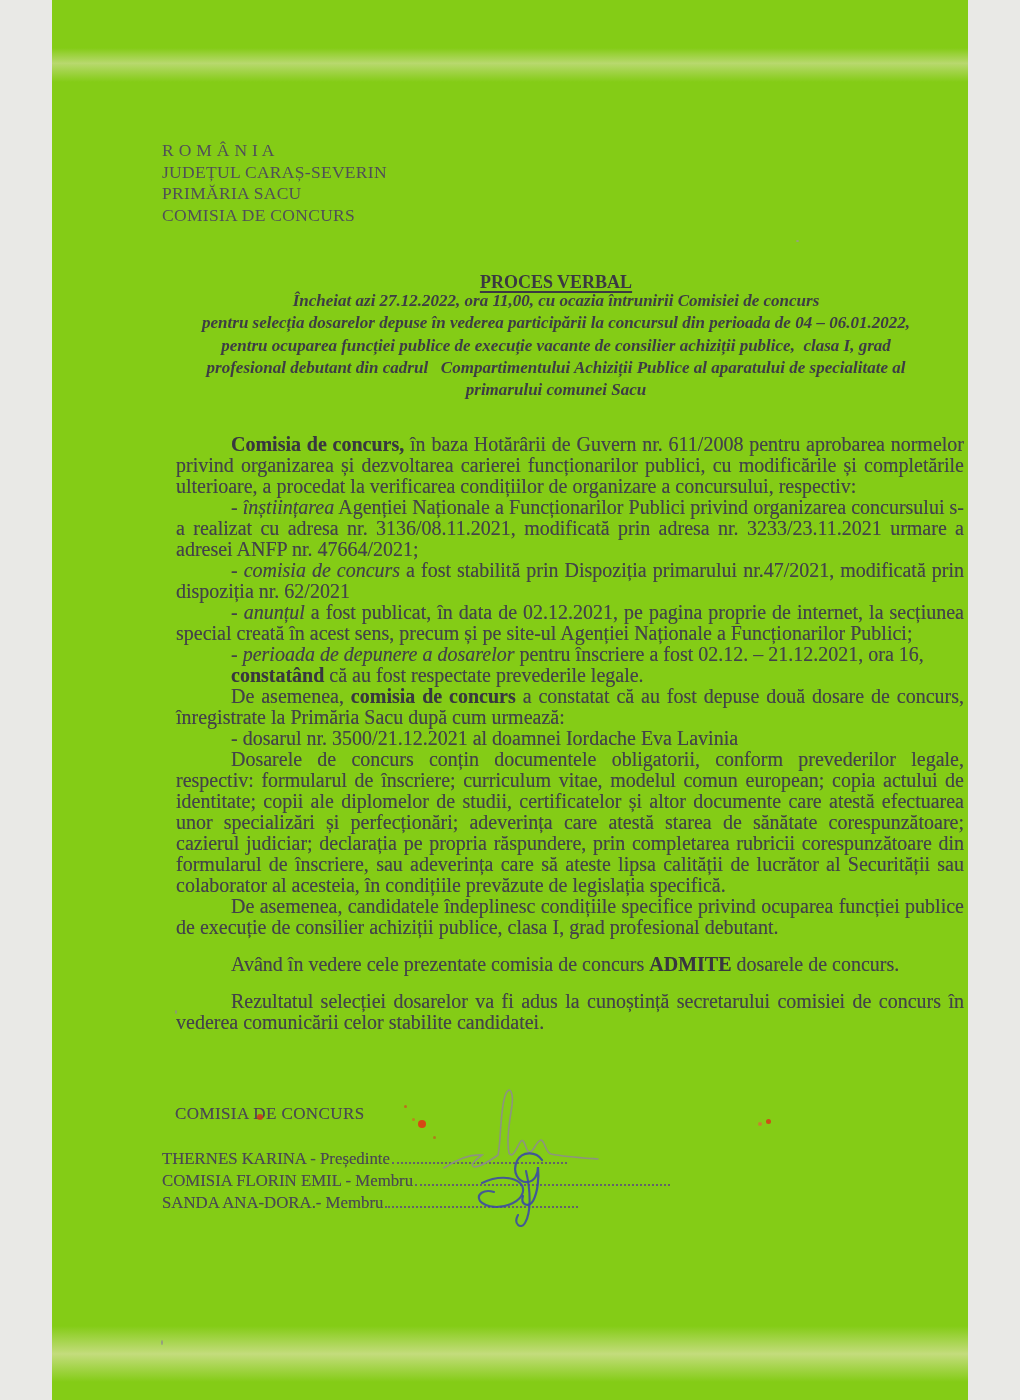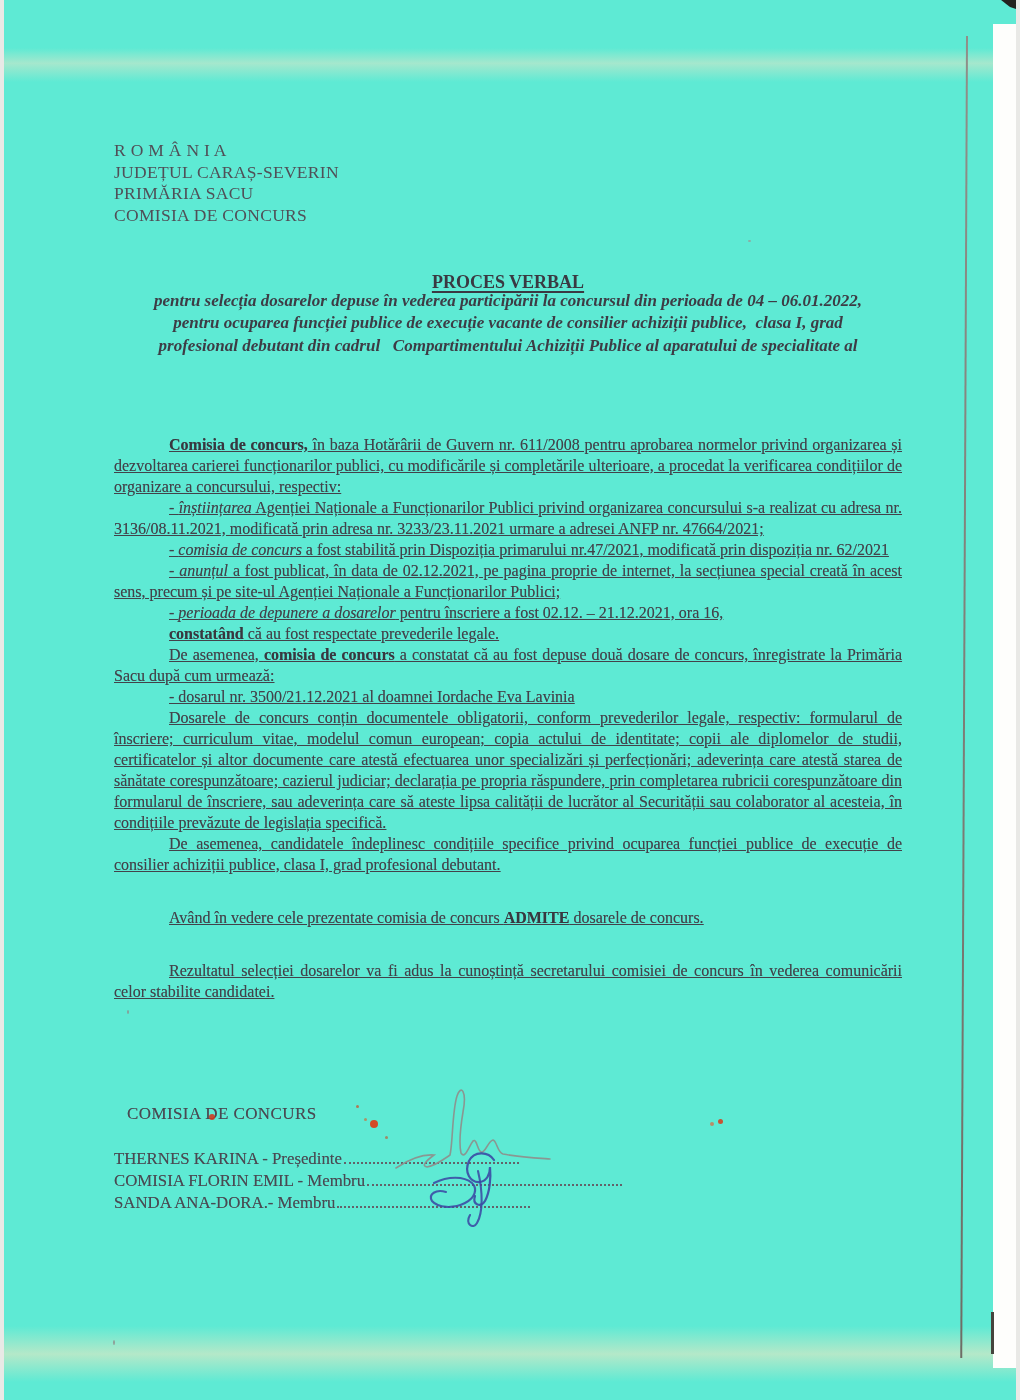--- a/index.html
+++ b/index.html
@@ -1,18 +1,18 @@
 <!DOCTYPE html>
 <html><head>
 <meta charset="utf-8">
 <style>
   html,body{margin:0;padding:0;background:#e9e9e6;}
   .page{
-    position:relative;width:1012px;height:1400px;margin:0 auto;
-    background:#5eead4;overflow:hidden;
+    position:relative;width:916px;height:1400px;margin:0 auto;
+    background:#84cc16;overflow:hidden;
     font-family:"Liberation Serif","DejaVu Serif",serif;
     color:#43424a;
   }
   
   .band-top{position:absolute;left:0;top:48px;width:100%;height:34px;
     background:linear-gradient(180deg,rgba(236,229,198,0) 0%,rgba(236,229,198,0.5) 45%,rgba(236,229,198,0) 100%);}
   .band-bottom{position:absolute;left:0;top:1326px;width:100%;height:56px;
     background:linear-gradient(180deg,rgba(238,231,193,0) 0%,rgba(238,231,193,0.6) 50%,rgba(238,231,193,0) 100%);}
   .edge-strip{position:absolute;left:989px;top:24px;width:31px;height:1344px;background:#fefefc;}
   .edge-line{position:absolute;left:962px;top:36px;width:2px;height:1322px;
@@ -28,24 +28,24 @@
 
   
   .title{position:absolute;left:110px;top:272px;width:788px;text-align:center;
     font-size:18px;font-weight:bold;color:#3a3942;}
   .title .u{text-decoration:underline;text-decoration-thickness:1.5px;text-underline-offset:3px;}
   .subtitle{position:absolute;left:96px;top:290px;width:816px;text-align:center;
     font-weight:bold;font-style:italic;font-size:17px;line-height:22.3px;color:#3d3c45;}
   .subtitle .line{white-space:pre-wrap;}
 
   
-  .docbody{position:absolute;left:110px;top:434px;width:788px;
-    font-size:16px;line-height:21px;text-align:justify;text-shadow:0 0 .4px rgba(67,66,74,.5);text-decoration:underline;}
+  .docbody{position:absolute;left:124px;top:434px;width:788px;
+    font-size:20px;line-height:21px;text-align:justify;text-shadow:0 0 .4px rgba(67,66,74,.5);}
   .para{margin:0;text-indent:55px;}
-  .sp-before{margin-top:32px;}
+  .sp-before{margin-top:16px;}
   .run-b{font-weight:bold;color:#38373f;}
   .run-i{font-style:italic;}
 
   
   .sig{position:absolute;left:110px;top:1104px;font-size:16.8px;color:#4a4952;
     text-shadow:0 0 .4px rgba(74,73,82,.5);}
   .sig-heading{padding-left:13px;font-size:17px;letter-spacing:0.4px;}
   .sig-rows{margin-top:24px;line-height:22px;}
   .sig-row{white-space:nowrap;}
   .leader{display:inline-block;border-bottom:2px dotted #63626a;height:13px;margin-left:2px;}
@@ -70,23 +70,25 @@
     <div>JUDEȚUL CARAȘ-SEVERIN</div>
     <div>PRIMĂRIA SACU</div>
     <div>COMISIA DE CONCURS</div>
   </div>
 
   <div class="title">
     <span class="u">PROCES VERBAL</span>
   </div>
 
   <div class="subtitle">
+    <div class="line">Încheiat azi 27.12.2022, ora 11,00, cu ocazia întrunirii Comisiei de concurs</div>
     <div class="line">pentru selecția dosarelor depuse în vederea participării la concursul din perioada de 04 – 06.01.2022,</div>
     <div class="line">pentru ocuparea funcției publice de execuție vacante de consilier achiziții publice,  clasa I, grad</div>
     <div class="line">profesional debutant din cadrul   Compartimentului Achiziții Publice al aparatului de specialitate al</div>
+    <div class="line">primarului comunei Sacu</div>
   </div>
 
   <div class="docbody">
     <p class="para"><span class="run-b">Comisia de concurs,</span><span> în baza Hotărârii de Guvern nr. 611/2008 pentru aprobarea normelor privind organizarea și dezvoltarea carierei funcționarilor publici, cu modificările și completările ulterioare, a procedat la verificarea condițiilor de organizare a concursului, respectiv:</span></p>
     <p class="para"><span>- </span><span class="run-i">înștiințarea</span><span> Agenției Naționale a Funcționarilor Publici privind organizarea concursului s-a realizat cu adresa nr. 3136/08.11.2021, modificată prin adresa nr. 3233/23.11.2021 urmare a adresei ANFP nr. 47664/2021;</span></p>
     <p class="para"><span>- </span><span class="run-i">comisia de concurs</span><span> a fost stabilită prin Dispoziția primarului nr.47/2021, modificată prin dispoziția nr. 62/2021</span></p>
     <p class="para"><span>- </span><span class="run-i">anunțul</span><span> a fost publicat, în data de 02.12.2021, pe pagina proprie de internet, la secțiunea special creată în acest sens, precum și pe site-ul Agenției Naționale a Funcționarilor Publici;</span></p>
     <p class="para"><span>- </span><span class="run-i">perioada de depunere a dosarelor</span><span> pentru înscriere a fost 02.12. – 21.12.2021, ora 16,</span></p>
     <p class="para"><span class="run-b">constatând</span><span> că au fost respectate prevederile legale.</span></p>
     <p class="para"><span>De asemenea, </span><span class="run-b">comisia de concurs</span><span> a constatat că au fost depuse două dosare de concurs, înregistrate la Primăria Sacu după cum urmează:</span></p>

